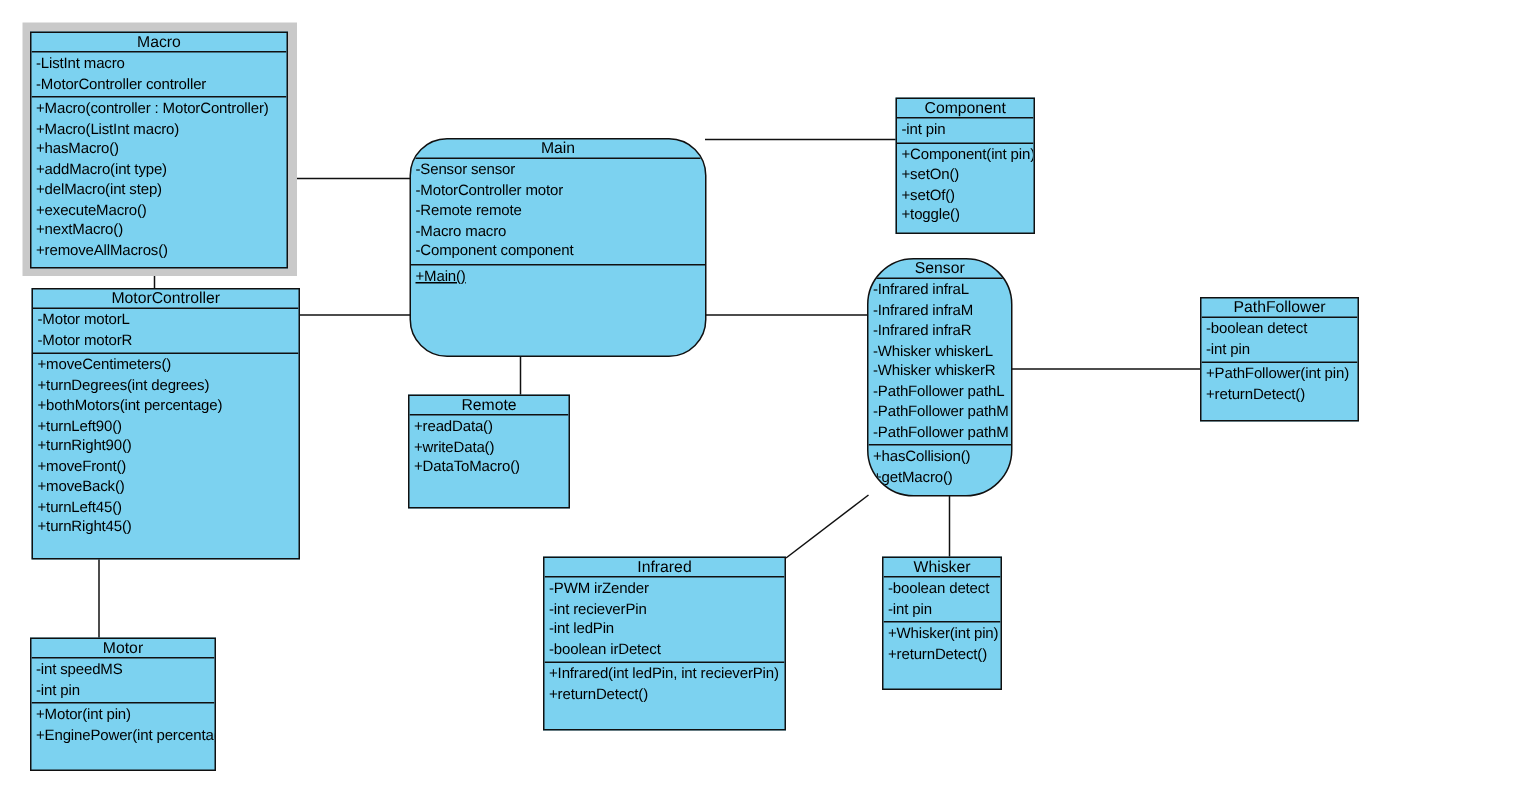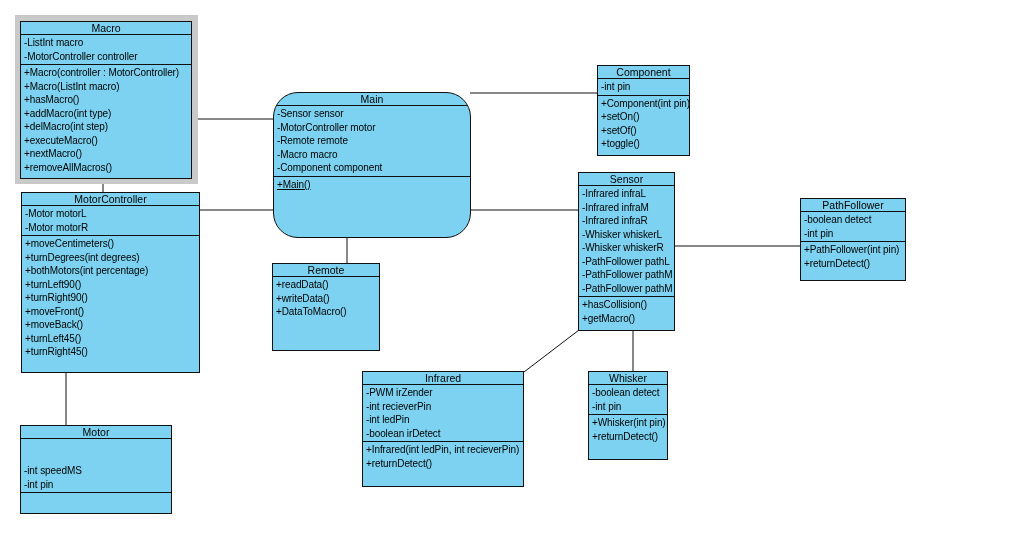--- a/index.html
+++ b/index.html
@@ -77,21 +77,21 @@
         <div class="row">+bothMotors(int percentage)</div>
         <div class="row">+turnLeft90()</div>
         <div class="row">+turnRight90()</div>
         <div class="row">+moveFront()</div>
         <div class="row">+moveBack()</div>
         <div class="row">+turnLeft45()</div>
         <div class="row">+turnRight45()</div>
       </div>
   </div>
 
-  <div class="uml-class" style="left:20px;top:425px;width:152px;height:89px;gap:24px;">
+  <div class="uml-class" style="left:20px;top:425px;width:124px;height:89px;">
     <div class="uml-title">Motor</div>
     <div class="uml-attrs">
         <div class="row">-int speedMS</div>
         <div class="row">-int pin</div>
       </div>
     <div class="uml-methods">
         <div class="row">+Motor(int pin)</div>
         <div class="row">+EnginePower(int percentage)</div>
       </div>
   </div>
@@ -103,21 +103,21 @@
         <div class="row">-MotorController motor</div>
         <div class="row">-Remote remote</div>
         <div class="row">-Macro macro</div>
         <div class="row">-Component component</div>
       </div>
     <div class="uml-methods">
         <div class="row u">+Main()</div>
       </div>
   </div>
 
-  <div class="uml-class" style="left:272px;top:263px;width:108px;height:88px;">
+  <div class="uml-class" style="left:272px;top:263px;width:108px;height:76px;">
     <div class="uml-title">Remote</div>
 
     <div class="uml-methods">
         <div class="row">+readData()</div>
         <div class="row">+writeData()</div>
         <div class="row">+DataToMacro()</div>
       </div>
   </div>
 
   <div class="uml-class" style="left:597px;top:65px;width:93px;height:91px;">
@@ -126,21 +126,21 @@
         <div class="row">-int pin</div>
       </div>
     <div class="uml-methods">
         <div class="row">+Component(int pin)</div>
         <div class="row">+setOn()</div>
         <div class="row">+setOf()</div>
         <div class="row">+toggle()</div>
       </div>
   </div>
 
-  <div class="uml-class" style="left:578px;top:172px;width:97px;height:159px;">
+  <div class="uml-class" style="left:578px;top:172px;width:97px;height:159px;border-radius:31px;">
     <div class="uml-title">Sensor</div>
     <div class="uml-attrs">
         <div class="row">-Infrared infraL</div>
         <div class="row">-Infrared infraM</div>
         <div class="row">-Infrared infraR</div>
         <div class="row">-Whisker whiskerL</div>
         <div class="row">-Whisker whiskerR</div>
         <div class="row">-PathFollower pathL</div>
         <div class="row">-PathFollower pathM</div>
         <div class="row">-PathFollower pathM</div>

